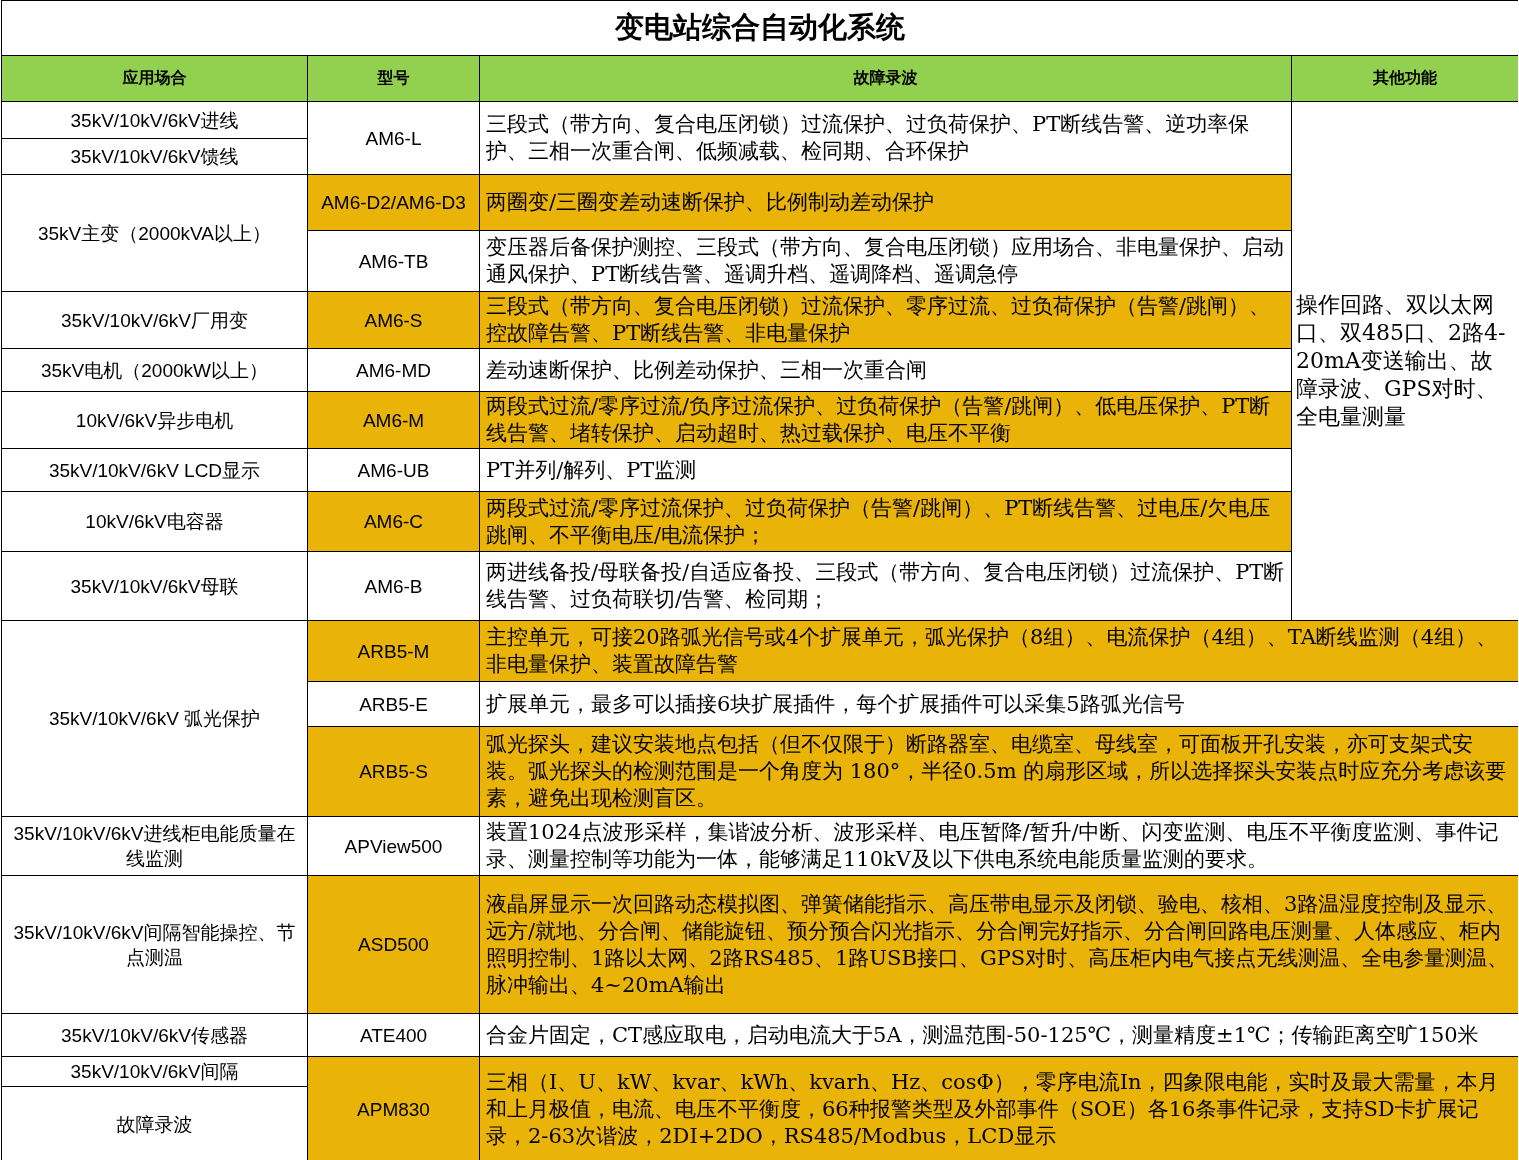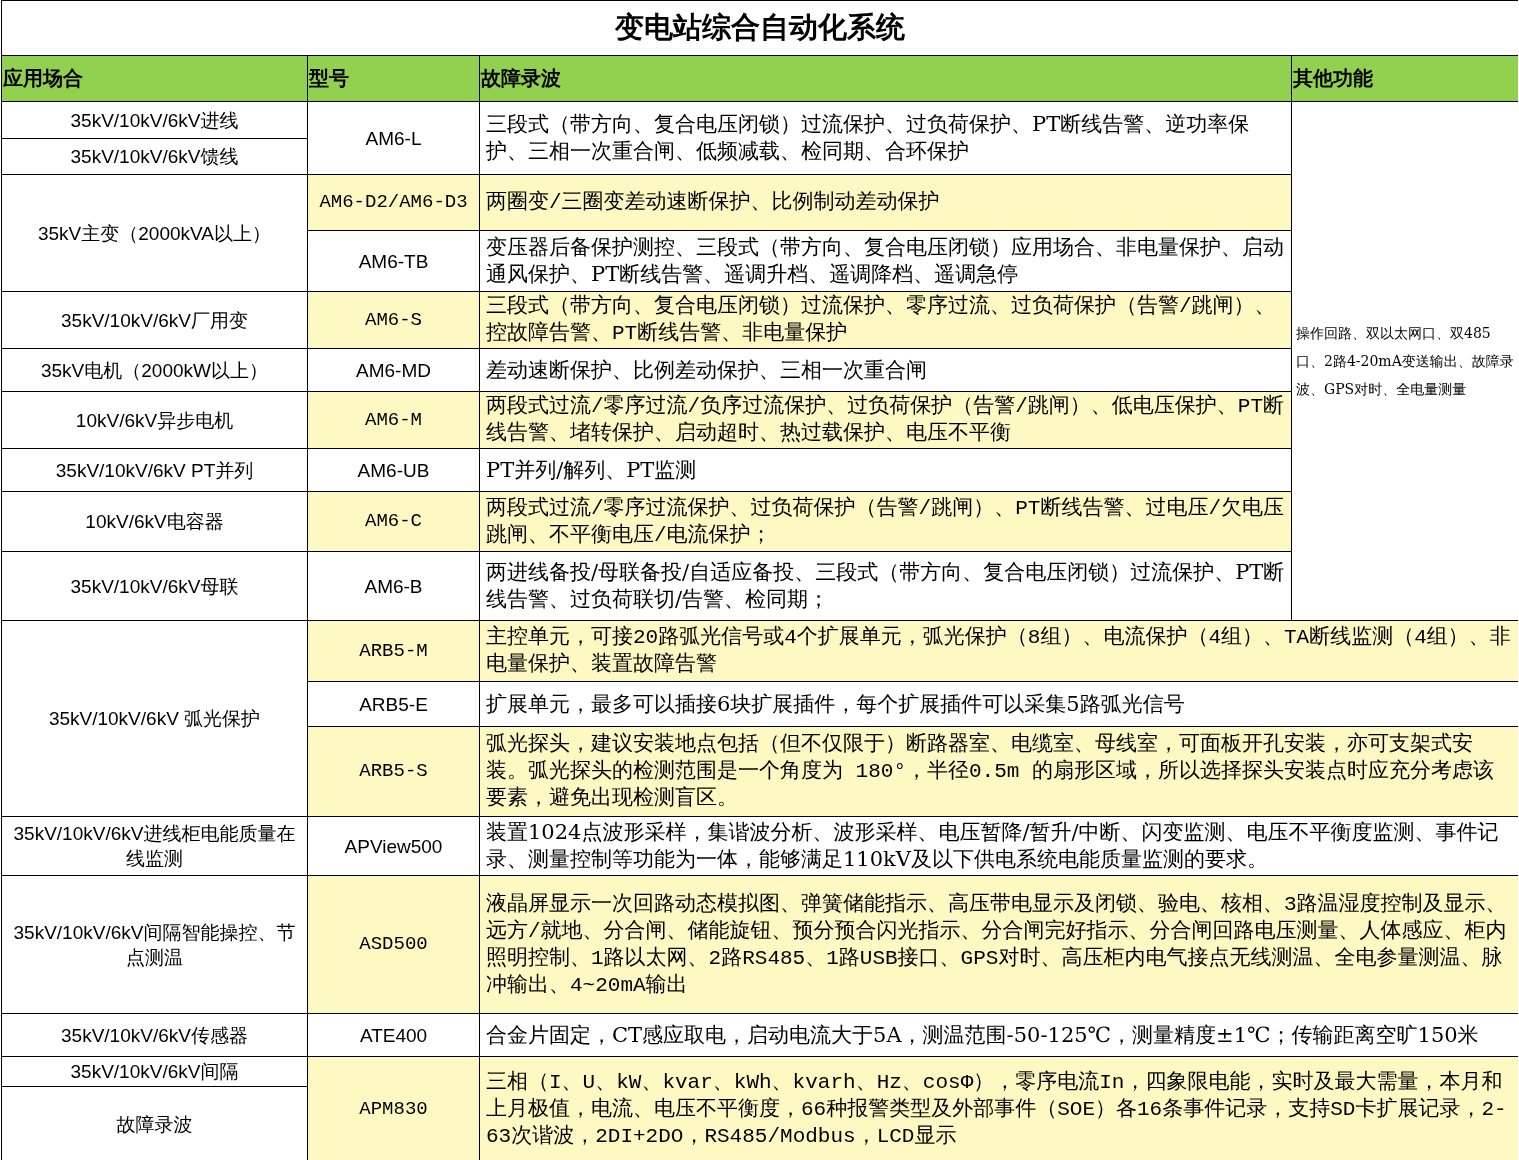--- a/index.html
+++ b/index.html
@@ -21,41 +21,41 @@
     border-top: 1px solid #ffffff;
     border-left: 1px solid #a6a6a6;
     border-right: 1px solid #a6a6a6;
     text-align: center;
     font-size: 29px; font-weight: bold;
     font-family: "Liberation Sans", sans-serif;
     background: #ffffff;
   }
   td.head {
     background: #92D050;
-    text-align: left; font-weight: bold; font-size: 20px;
+    text-align: center; font-weight: bold; font-size: 16px;
     font-family: "DejaVu Serif", serif;
   }
   td.app, td.model {
     text-align: center; font-size: 19px; line-height: 25px;
     font-family: "Liberation Sans", sans-serif;
     background: #ffffff; padding: 0 4px;
   }
   td.prot {
     text-align: left; font-size: 21px; line-height: 27px;
     font-family: "DejaVu Serif", serif;
     background: #ffffff; padding: 1px 6px;
   }
   td.other {
-    text-align: left; font-size: 14px; line-height: 28px;
+    text-align: left; font-size: 22px; line-height: 28px;
     font-family: "DejaVu Serif", serif;
     background: #ffffff; padding: 9px 4px;
     vertical-align: middle;
     margin-left: 24px;
   }
-  td.green { background: #fef9c3; font-family: Liberation Mono, monospace; }
+  td.green { background: #eab308; }
 </style>
 </head>
 <body>
 
 <div class="page">
   <table class="grid">
     <colgroup>
       <col style="width:306px">
         <col style="width:172px">
         <col style="width:812px">
@@ -108,21 +108,21 @@
       <td class="prot">差动速断保护、比例差动保护、三相一次重合闸</td>
     </tr>
 
     <tr style="height:55px">
       <td class="app">10kV/6kV异步电机</td>
       <td class="model green">AM6-M</td>
       <td class="prot green">两段式过流/零序过流/负序过流保护、过负荷保护（告警/跳闸）、低电压保护、PT断线告警、堵转保护、启动超时、热过载保护、电压不平衡</td>
     </tr>
 
     <tr style="height:43px">
-      <td class="app">35kV/10kV/6kV PT并列</td>
+      <td class="app">35kV/10kV/6kV LCD显示</td>
       <td class="model">AM6-UB</td>
       <td class="prot">PT并列/解列、PT监测</td>
     </tr>
 
     <tr style="height:60px">
       <td class="app">10kV/6kV电容器</td>
       <td class="model green">AM6-C</td>
       <td class="prot green">两段式过流/零序过流保护、过负荷保护（告警/跳闸）、PT断线告警、过电压/欠电压跳闸、不平衡电压/电流保护；</td>
     </tr>
 

